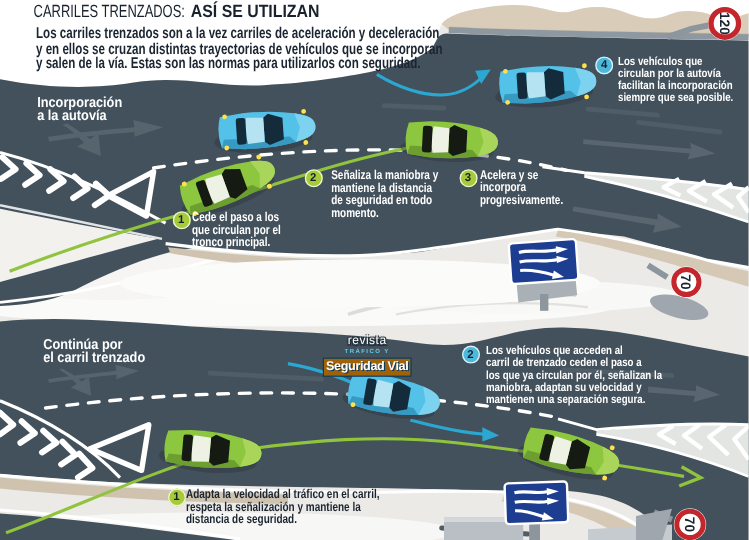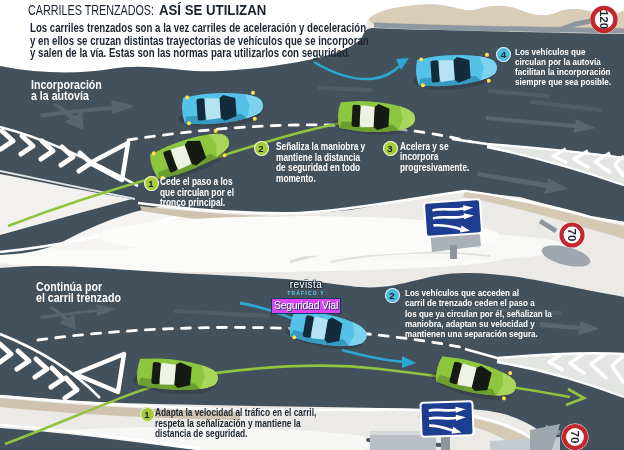--- a/index.html
+++ b/index.html
@@ -22,22 +22,22 @@
   .num.green{background:#a6ca39;}
   .num.cyan{background:#4cb9dc;}
   .step-text{font-size:10.6px;line-height:10.5px;font-weight:700;color:#ffffff;
              white-space:pre;transform:scaleX(0.785);transform-origin:left top;}
   .step-text.dark{color:#1b2531;}
   .step-text.sm{font-size:9.8px;line-height:9.8px;transform:scaleX(0.824);}
   .logo{left:265px;top:280px;width:82px;text-align:center;line-height:1;}
   .logo .l1{font-size:10px;font-weight:400;color:#fff;letter-spacing:0.4px;
             text-shadow:0 0 2px #23313d,1px 1px 0 #23313d,-1px -1px 0 #23313d,1px -1px 0 #23313d,-1px 1px 0 #23313d;}
   .logo .l2{font-size:5px;font-weight:700;color:#5fd0ee;letter-spacing:1.2px;margin-top:1px;}
-  .logo .l3{display:inline-block;margin-top:1px;background:#d946ef;color:#fff;font-size:10.5px;
-            font-weight:400;padding:1px 2px 2px 2px;letter-spacing:-0.3px;
+  .logo .l3{display:inline-block;margin-top:1px;background:#a16207;color:#fff;font-size:10.5px;
+            font-weight:700;padding:1px 2px 2px 2px;letter-spacing:-0.3px;
             box-shadow:0 0 0 1px #0d3c5c;text-shadow:1px 1px 0 #0d3c5c;}
 </style>
 </head>
 <body>
 
 <div id="stage">
 
 <svg id="bg" viewBox="0 0 624 450">
   <rect x="0" y="0" width="624" height="450" fill="#ffffff"></rect>
 

